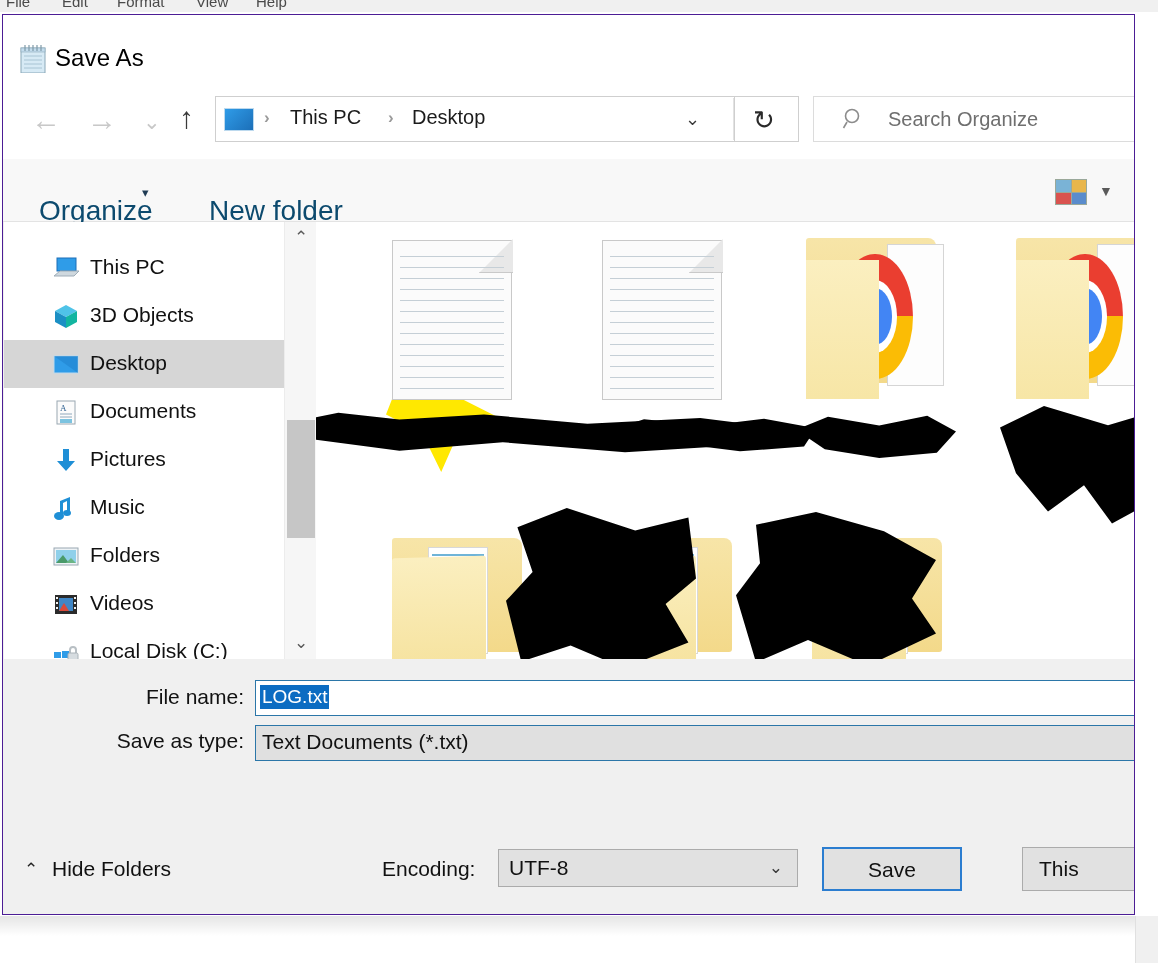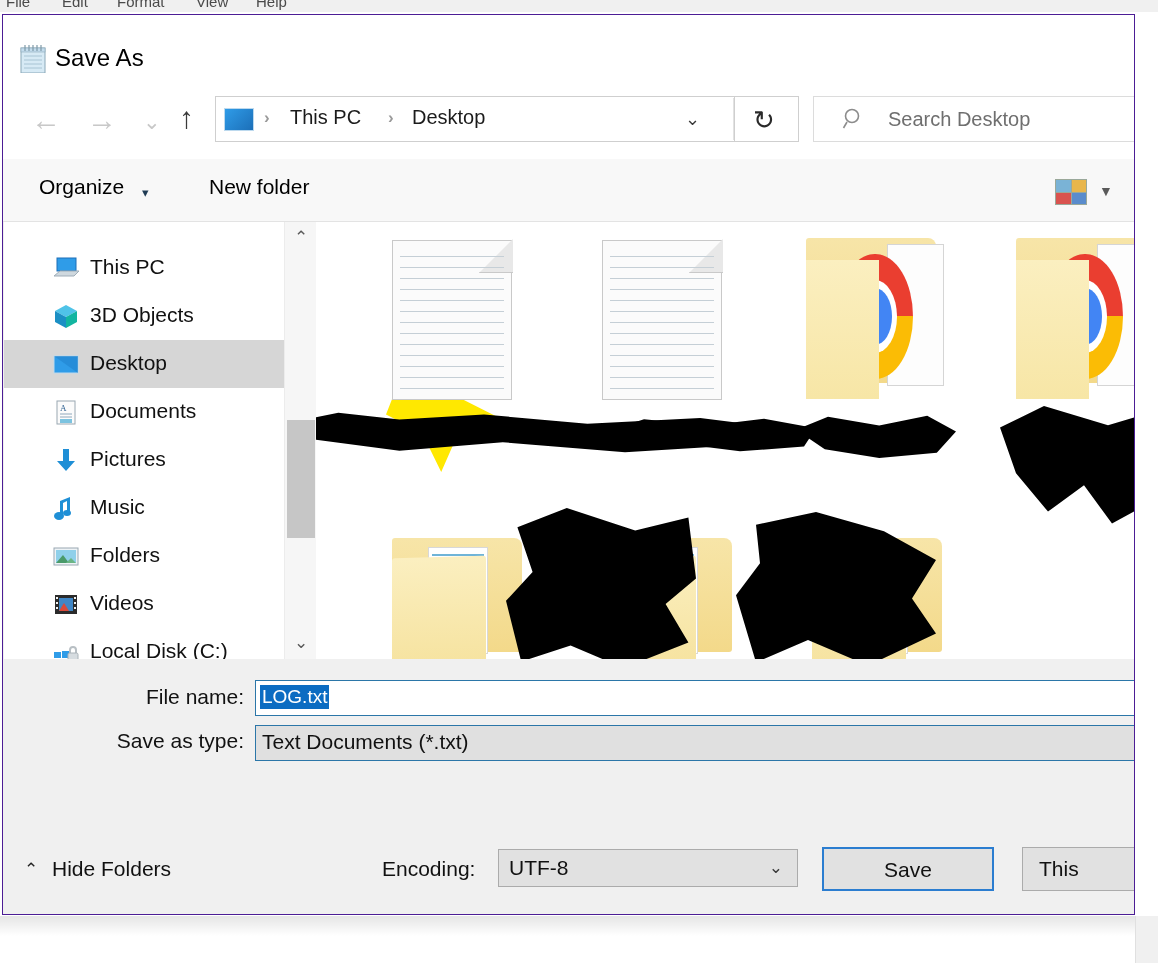--- a/index.html
+++ b/index.html
@@ -117,21 +117,21 @@
     position: absolute; left: 74px; top: 11px;
     font-size: 20px; color: #6f6f6f;
   }
 
   
   .toolbar {
     position: absolute; left: 0; top: 144px; width: 1131px; height: 62px;
     background: #f8f8f8; border-bottom: 1px solid #e3e3e3;
   }
   .tb-item {
-    position: absolute; top: 16px; font-size: 21px; color: #000000;
+    position: absolute; top: 36px; font-size: 28px; color: #0c4a6e;
     white-space: nowrap;
   }
   .tb-organize { left: 36px; }
   .tb-org-caret { left: 139px; top: 26px; font-size: 13px; color: #1f3b54; }
   .tb-newfolder { left: 206px; text-align: center; }
   .view-icon {
     position: absolute; left: 1052px; top: 164px;
     width: 30px; height: 24px;
     border: 1px solid #9aa89a;
     display: grid; grid-template-columns: 1fr 1fr; grid-template-rows: 1fr 1fr;
@@ -307,21 +307,21 @@
   }
   .enc-caret {
     position: absolute; right: 14px; top: 7px; font-size: 17px; color: #3a3a3a;
   }
   .btn {
     position: absolute; top: 18px; height: 44px;
     background: #e1e1e1; border: 1px solid #ababab;
     box-sizing: border-box; text-align: center;
   }
   .btn-save {
-    left: 818px; width: 172px;
+    left: 818px; width: 140px;
     border: 2px solid #2b7dd0;
   }
   .btn-cancel { left: 1018px; width: 174px; }
   .btn-text {
     position: absolute; left: 0; right: 0; top: 9px;
     font-size: 21px; color: #111111;
   }
   .btn-cancel .btn-text { left: 16px; right: auto; }
 </style>
 </head>
@@ -381,21 +381,21 @@
 
       <div class="refresh-btn">
         <div class="refresh-glyph">↻</div>
       </div>
 
       <div class="searchbox">
         <svg class="search-icon" viewBox="0 0 24 24">
           <circle cx="10" cy="9" r="6.5" fill="none" stroke="#8c8c8c" stroke-width="1.6"></circle>
           <line x1="5" y1="15" x2="1.5" y2="21" stroke="#8c8c8c" stroke-width="1.6"></line>
         </svg>
-        <div class="search-placeholder">Search Desktop</div>
+        <div class="search-placeholder">Search Organize</div>
       </div>
     </div>
 
     <div class="toolbar">
       <span class="tb-item tb-organize">Organize</span>
       <span class="tb-item tb-org-caret">▾</span>
       <span class="tb-item tb-newfolder">New folder</span>
     </div>
     <div class="view-icon">
       <i style="background:#7ab3d6"></i>

